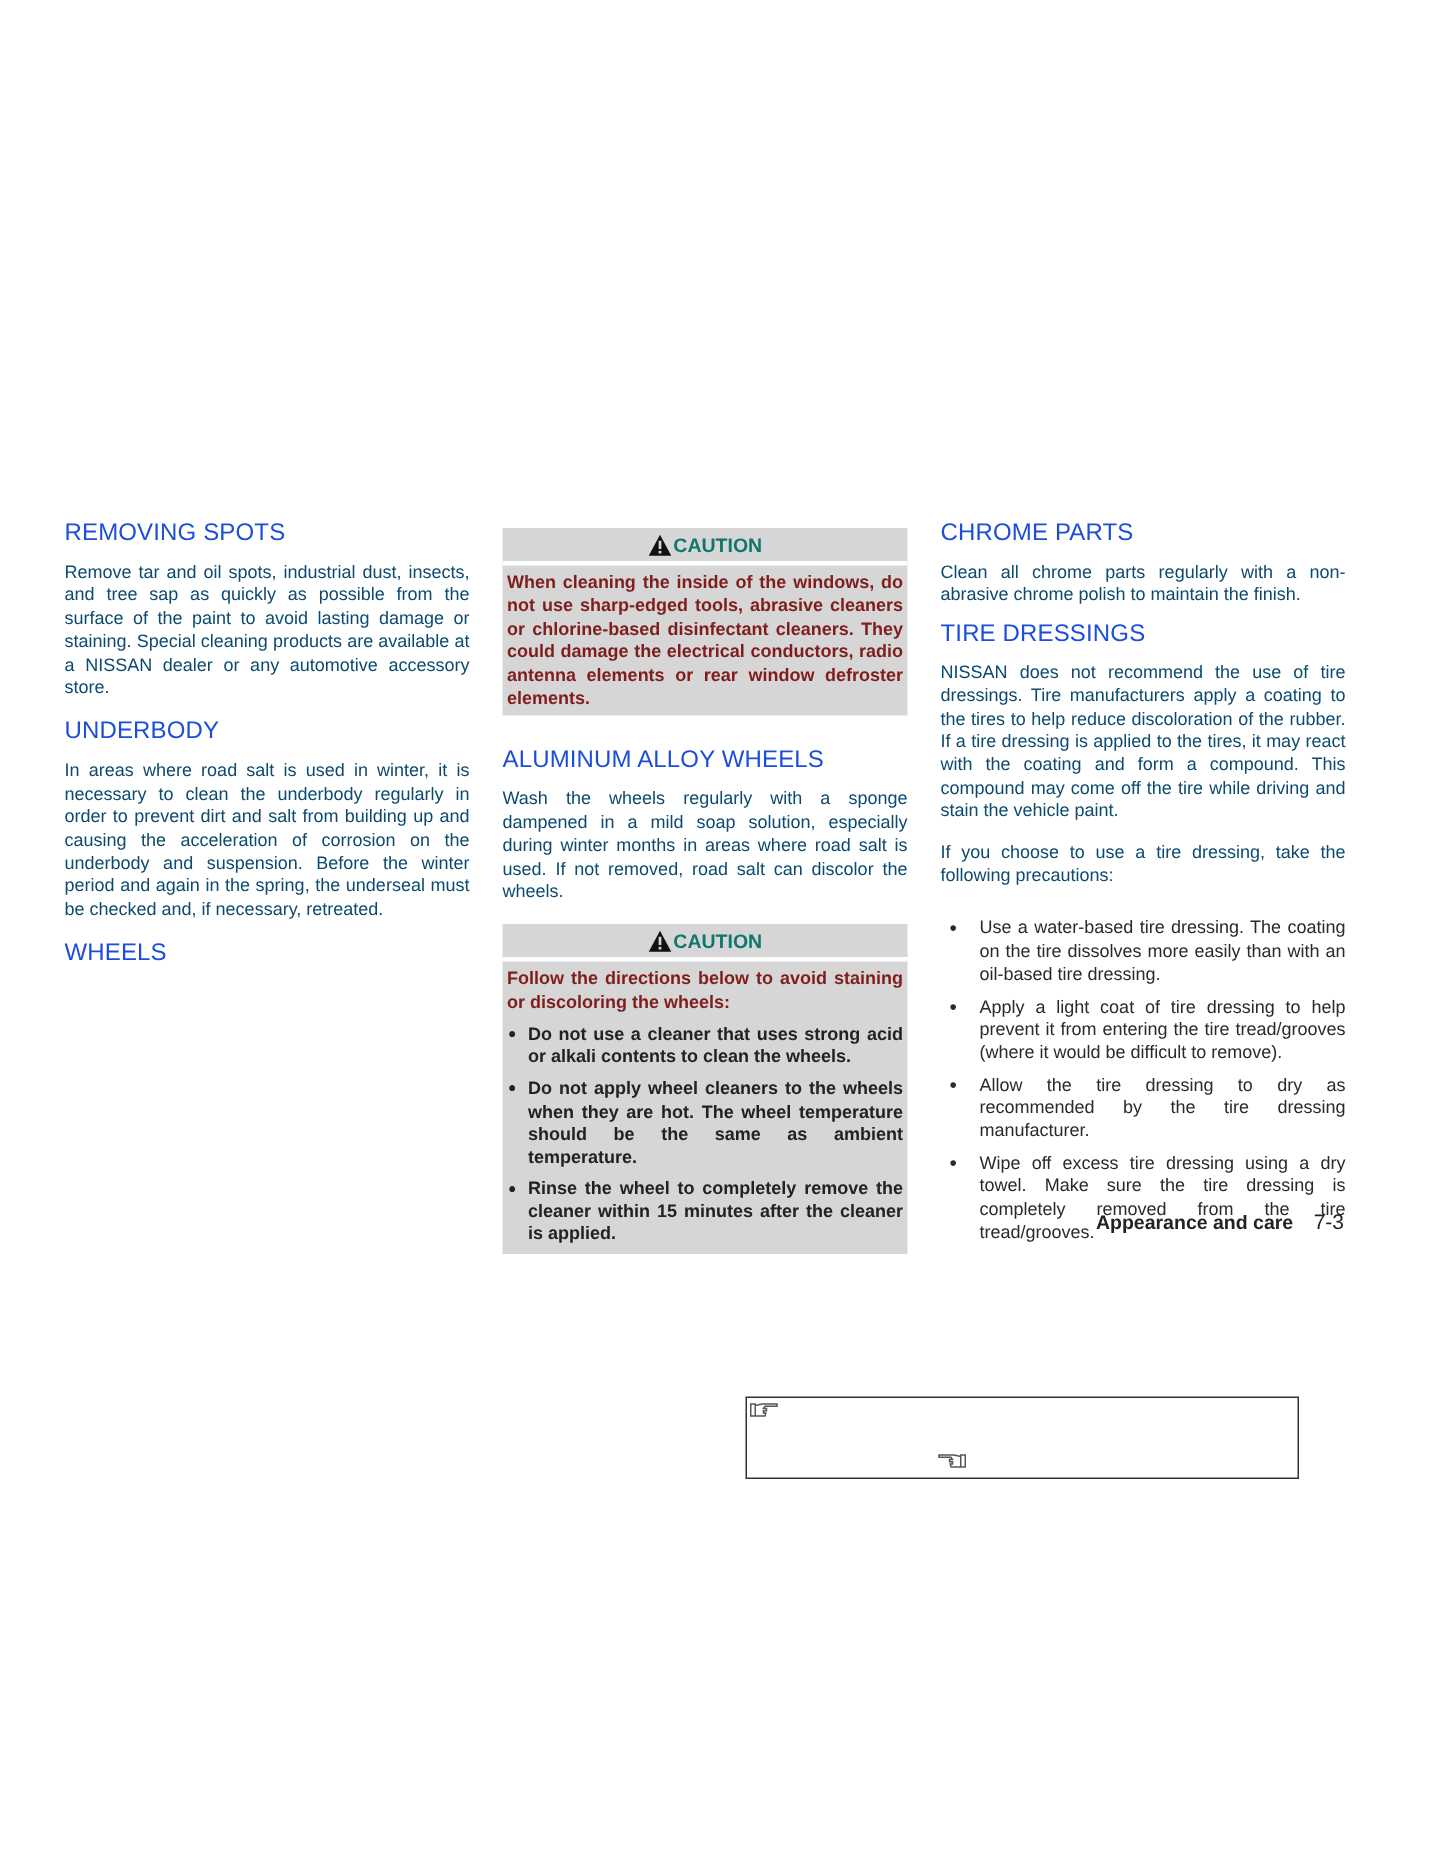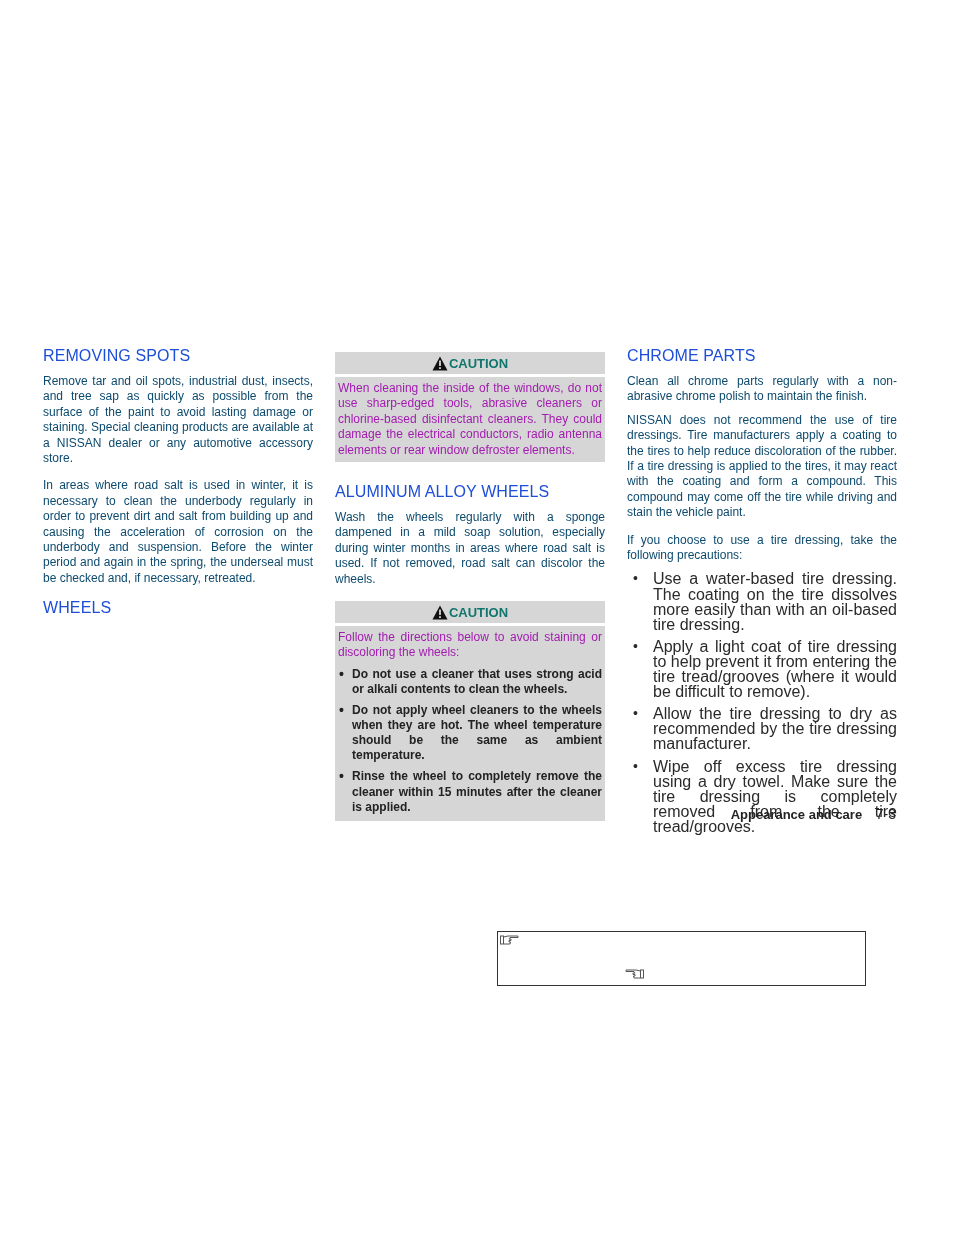--- a/index.html
+++ b/index.html
@@ -6,42 +6,43 @@
     body { width: 954px; height: 1235px; position: relative; overflow: hidden; color: #222; font-family: "Liberation Sans", sans-serif; }
     .col { position: absolute; top: 346px; }
     .col1 { left: 43px; width: 270px; }
     .col2 { left: 335px; width: 270px; }
     .col3 { left: 627px; width: 270px; }
     h2 { font-family: "Liberation Sans", sans-serif; font-weight: normal; font-size: 16px; letter-spacing: 0.1px; margin: 0 0 8px 0; color: #1d4ed8; line-height: 20px; }
     p { font-size: 12px; line-height: 15.4px; margin: 0 0 12px 0; text-align: justify; color: #0c4a6e; }
     .caution { background: #d6d6d6; margin-bottom: 10px; }
     .caution-head { height: 22px; display: flex; align-items: center; justify-content: center; font-weight: bold; font-size: 13px; color: #0f766e; border-bottom: 3px solid #fff; }
     .caution-body { padding: 4px 3px 4px 3px; font-weight: bold; font-size: 12px; line-height: 15.1px; text-align: justify; color: #222; }
-    .caution-body p { font-weight: normal; margin: 0 0 6px 0; color: #a21caf; }
+    .caution-body p { font-weight: bold; margin: 0 0 6px 0; color: #7f1d1d; }
     .tri { width: 16px; height: 15px; margin-right: 1px; }
     ul.bul { list-style: none; margin: 0; padding: 0; }
     ul.bul li { position: relative; padding-left: 14px; margin-bottom: 6px; text-align: justify; }
     ul.bul li::before { content: "\2022"; position: absolute; left: 1px; top: 0; font-size: 14px; }
-    .col3 ul.bul li { padding-left: 26px; font-size: 16px; line-height: 15.1px; margin-bottom: 7px; color: #2a2a2a; }
+    .col3 ul.bul li { padding-left: 26px; font-size: 12px; line-height: 15.1px; margin-bottom: 7px; color: #2a2a2a; }
     .col3 ul.bul li::before { left: 6px; }
     .footer { position: absolute; right: 58px; top: 806px; font-size: 13px; color: #222; }
     .footer .sec { font-weight: bold; }
     .footer .pg { margin-left: 10px; font-size: 14px; }
     .ref-box { position: absolute; left: 497px; top: 931px; width: 367px; height: 53px; border: 1px solid #333; }
     .hand { position: absolute; }
   </style>
 </head>
 <body>
 
 <div class="col col1">
   <section>
     <h2>REMOVING SPOTS</h2>
     <p>Remove tar and oil spots, industrial dust, insects, and tree sap as quickly as possible from the surface of the paint to avoid lasting damage or staining. Special cleaning products are available at a NISSAN dealer or any automotive accessory store.</p>
   </section>
   <section>
+    <h2>UNDERBODY</h2>
     <p>In areas where road salt is used in winter, it is necessary to clean the underbody regularly in order to prevent dirt and salt from building up and causing the acceleration of corrosion on the underbody and suspension. Before the winter period and again in the spring, the underseal must be checked and, if necessary, retreated.</p>
   </section>
   <section>
     <h2>WHEELS</h2>
   </section>
 </div>
 
 <div class="col col2" style="top:352px;">
   <div class="caution">
     <div class="caution-head">
@@ -81,22 +82,23 @@
     </div>
   </div>
 </div>
 
 <div class="col col3">
   <section>
     <h2>CHROME PARTS</h2>
     <p style="margin-bottom:8px;">Clean all chrome parts regularly with a non-abrasive chrome polish to maintain the finish.</p>
   </section>
   <section>
+    <h2>TIRE DRESSINGS</h2>
     <p>NISSAN does not recommend the use of tire dressings. Tire manufacturers apply a coating to the tires to help reduce discoloration of the rubber. If a tire dressing is applied to the tires, it may react with the coating and form a compound. This compound may come off the tire while driving and stain the vehicle paint.</p>
-    <p style="margin-bottom:8px;">If you choose to use a tire dressing, take the following precautions:</p>
+    <p style="margin-bottom:20px;">If you choose to use a tire dressing, take the following precautions:</p>
     <ul class="bul">
       <li>Use a water-based tire dressing. The coating on the tire dissolves more easily than with an oil-based tire dressing.</li>
       <li>Apply a light coat of tire dressing to help prevent it from entering the tire tread/grooves (where it would be difficult to remove).</li>
       <li>Allow the tire dressing to dry as recommended by the tire dressing manufacturer.</li>
       <li>Wipe off excess tire dressing using a dry towel. Make sure the tire dressing is completely removed from the tire tread/grooves.</li>
     </ul>
   </section>
 </div>
 
 <div class="footer">

